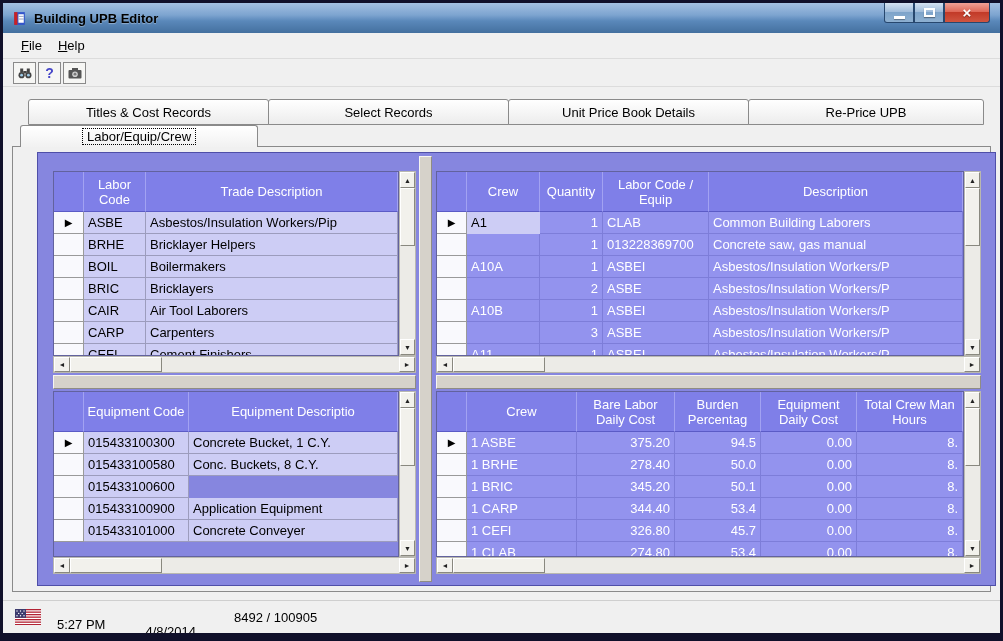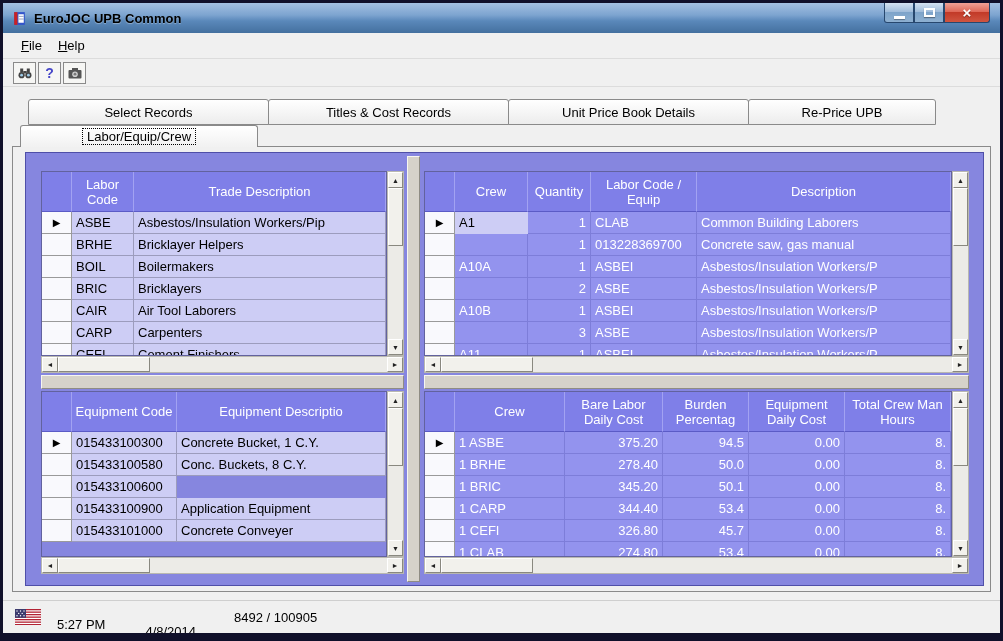--- a/index.html
+++ b/index.html
@@ -39,21 +39,21 @@
   .tab { width:241px; height:26px; margin-right:-1px; background:linear-gradient(#ffffff,#ececec);
     border:1px solid #8a8a8a; border-radius:3px 3px 0 0; display:flex; align-items:center; justify-content:center; }
   .subtab { position:absolute; left:20px; top:125px; width:238px; height:22px; background:linear-gradient(#ffffff,#f1f1f1);
     border:1px solid #8a8a8a; border-bottom:none; border-radius:3px 3px 0 0; z-index:3;
     display:flex; align-items:center; justify-content:center; }
   .focusbox { border:1px dotted #000; padding:0 4px; }
 
   .tabpage { position:absolute; left:12px; top:146px; width:979px; height:446px; background:#F0F0F0; border:1px solid #8a8a8a; z-index:1; }
 
   
-  .panel { position:absolute; left:12px; top:5px; width:959px; height:434px; background:#8686DF; border:1px solid #4f4fa8; }
+  .panel { position:absolute; left:24px; top:5px; width:959px; height:434px; background:#8686DF; border:1px solid #4f4fa8; }
 
   .split { position:absolute; background:#D6D2CA; border:1px solid; border-color:#f6f5f1 #8f8c84 #8f8c84 #f6f5f1; }
   .split-v { left:381px; top:3px; width:13px; height:426px; }
   .split-h-l { left:15px; top:222px; width:363px; height:14px; }
   .split-h-r { left:398px; top:222px; width:545px; height:14px; }
 
   
   .grid { position:absolute; }
   .gbody { position:absolute; left:0; top:0; right:17px; bottom:17px; overflow:hidden; border:1px solid #62629e; background:#8686DF; }
   .grow { display:grid; }
@@ -105,21 +105,21 @@
 <div class="window">
 
   <div class="titlebar">
     <svg class="app-icon" viewBox="0 0 16 16">
       <rect x="3" y="2" width="10" height="12" fill="#3355cc"></rect>
       <rect x="3" y="2" width="3" height="12" fill="#cc2222"></rect>
       <rect x="7" y="4" width="5" height="8" fill="#ffffff"></rect>
       <rect x="7" y="5.5" width="5" height="1" fill="#9aa6c8"></rect>
       <rect x="7" y="8" width="5" height="1" fill="#9aa6c8"></rect>
     </svg>
-    <span class="title-text">EuroJOC UPB Common</span>
+    <span class="title-text">Building UPB Editor</span>
     <div class="win-buttons">
       <div class="win-btn minb">
           <div class="glyph-min"></div>
         </div>
       <div class="win-btn maxb">
           <div class="glyph-max"></div>
         </div>
       <div class="win-btn closeb">
           <span class="glyph-close">×</span>
         </div>
@@ -151,29 +151,29 @@
         <rect x="5" y="3" width="6" height="3" fill="#555"></rect>
         <rect x="1.5" y="5" width="13" height="8.5" rx="1" fill="#555"></rect>
         <circle cx="8" cy="9.2" r="2.8" fill="#cfcfcf"></circle>
           <circle cx="8" cy="9.2" r="1.4" fill="#7a7a7a"></circle>
       </svg>
     </div>
   </div>
 
   <div class="maintabs">
     <div class="tab">
+        <span>Titles &amp; Cost Records</span>
+      </div>
+    <div class="tab">
         <span>Select Records</span>
-      </div>
-    <div class="tab">
-        <span>Titles &amp; Cost Records</span>
       </div>
     <div class="tab">
         <span>Unit Price Book Details</span>
       </div>
-    <div class="tab" style="width:188px">
+    <div class="tab" style="width:236px">
         <span>Re-Price UPB</span>
       </div>
   </div>
 
   <div class="subtab">
     <span class="focusbox">Labor/Equip/Crew</span>
   </div>
 
   <div class="tabpage">
     <div class="panel">

